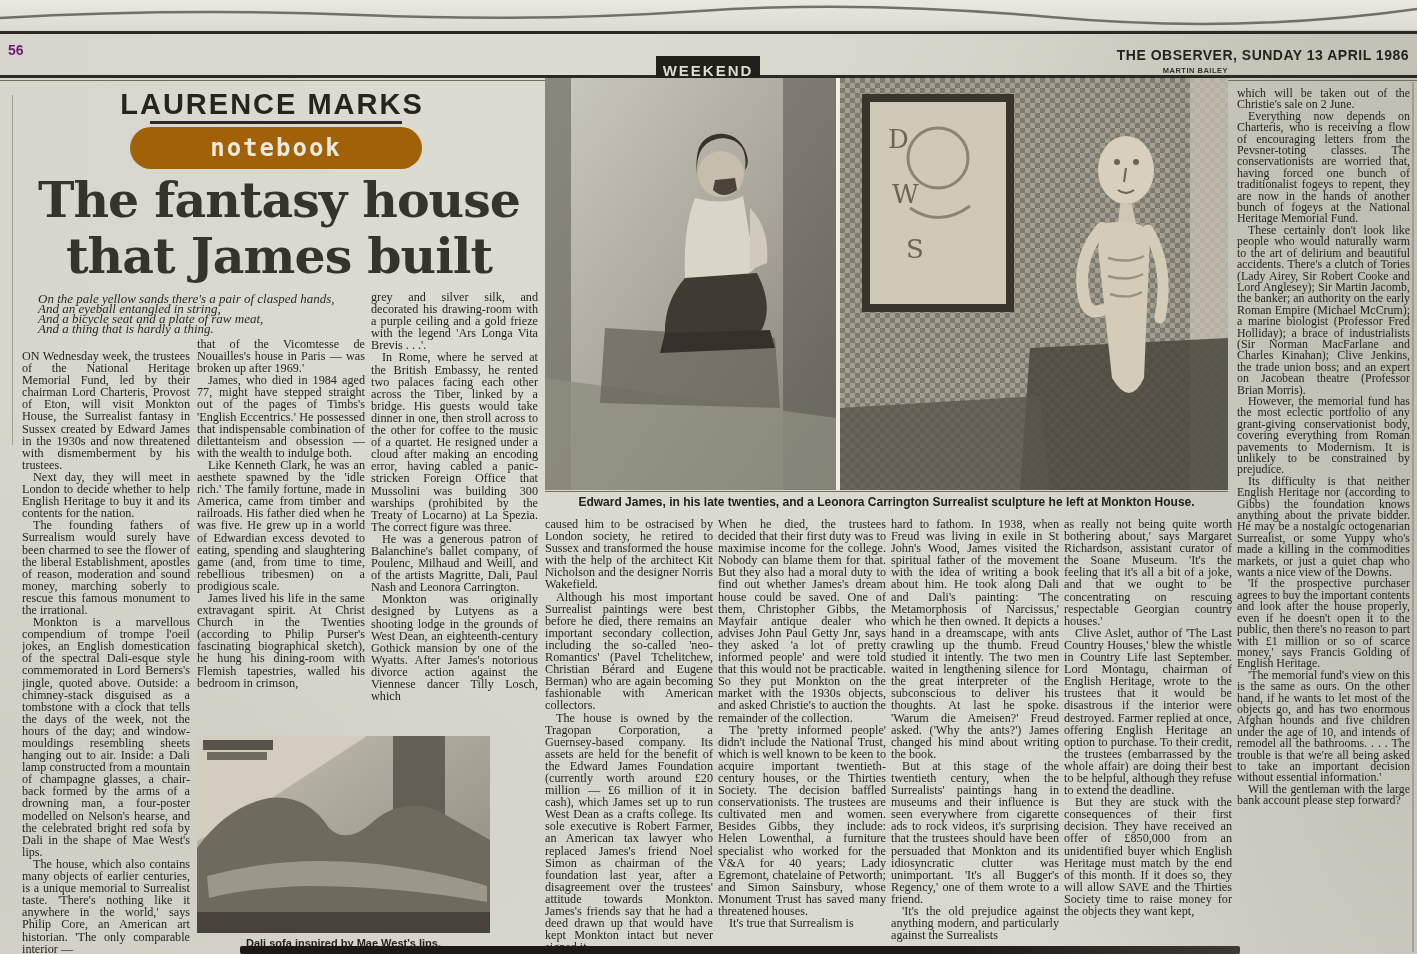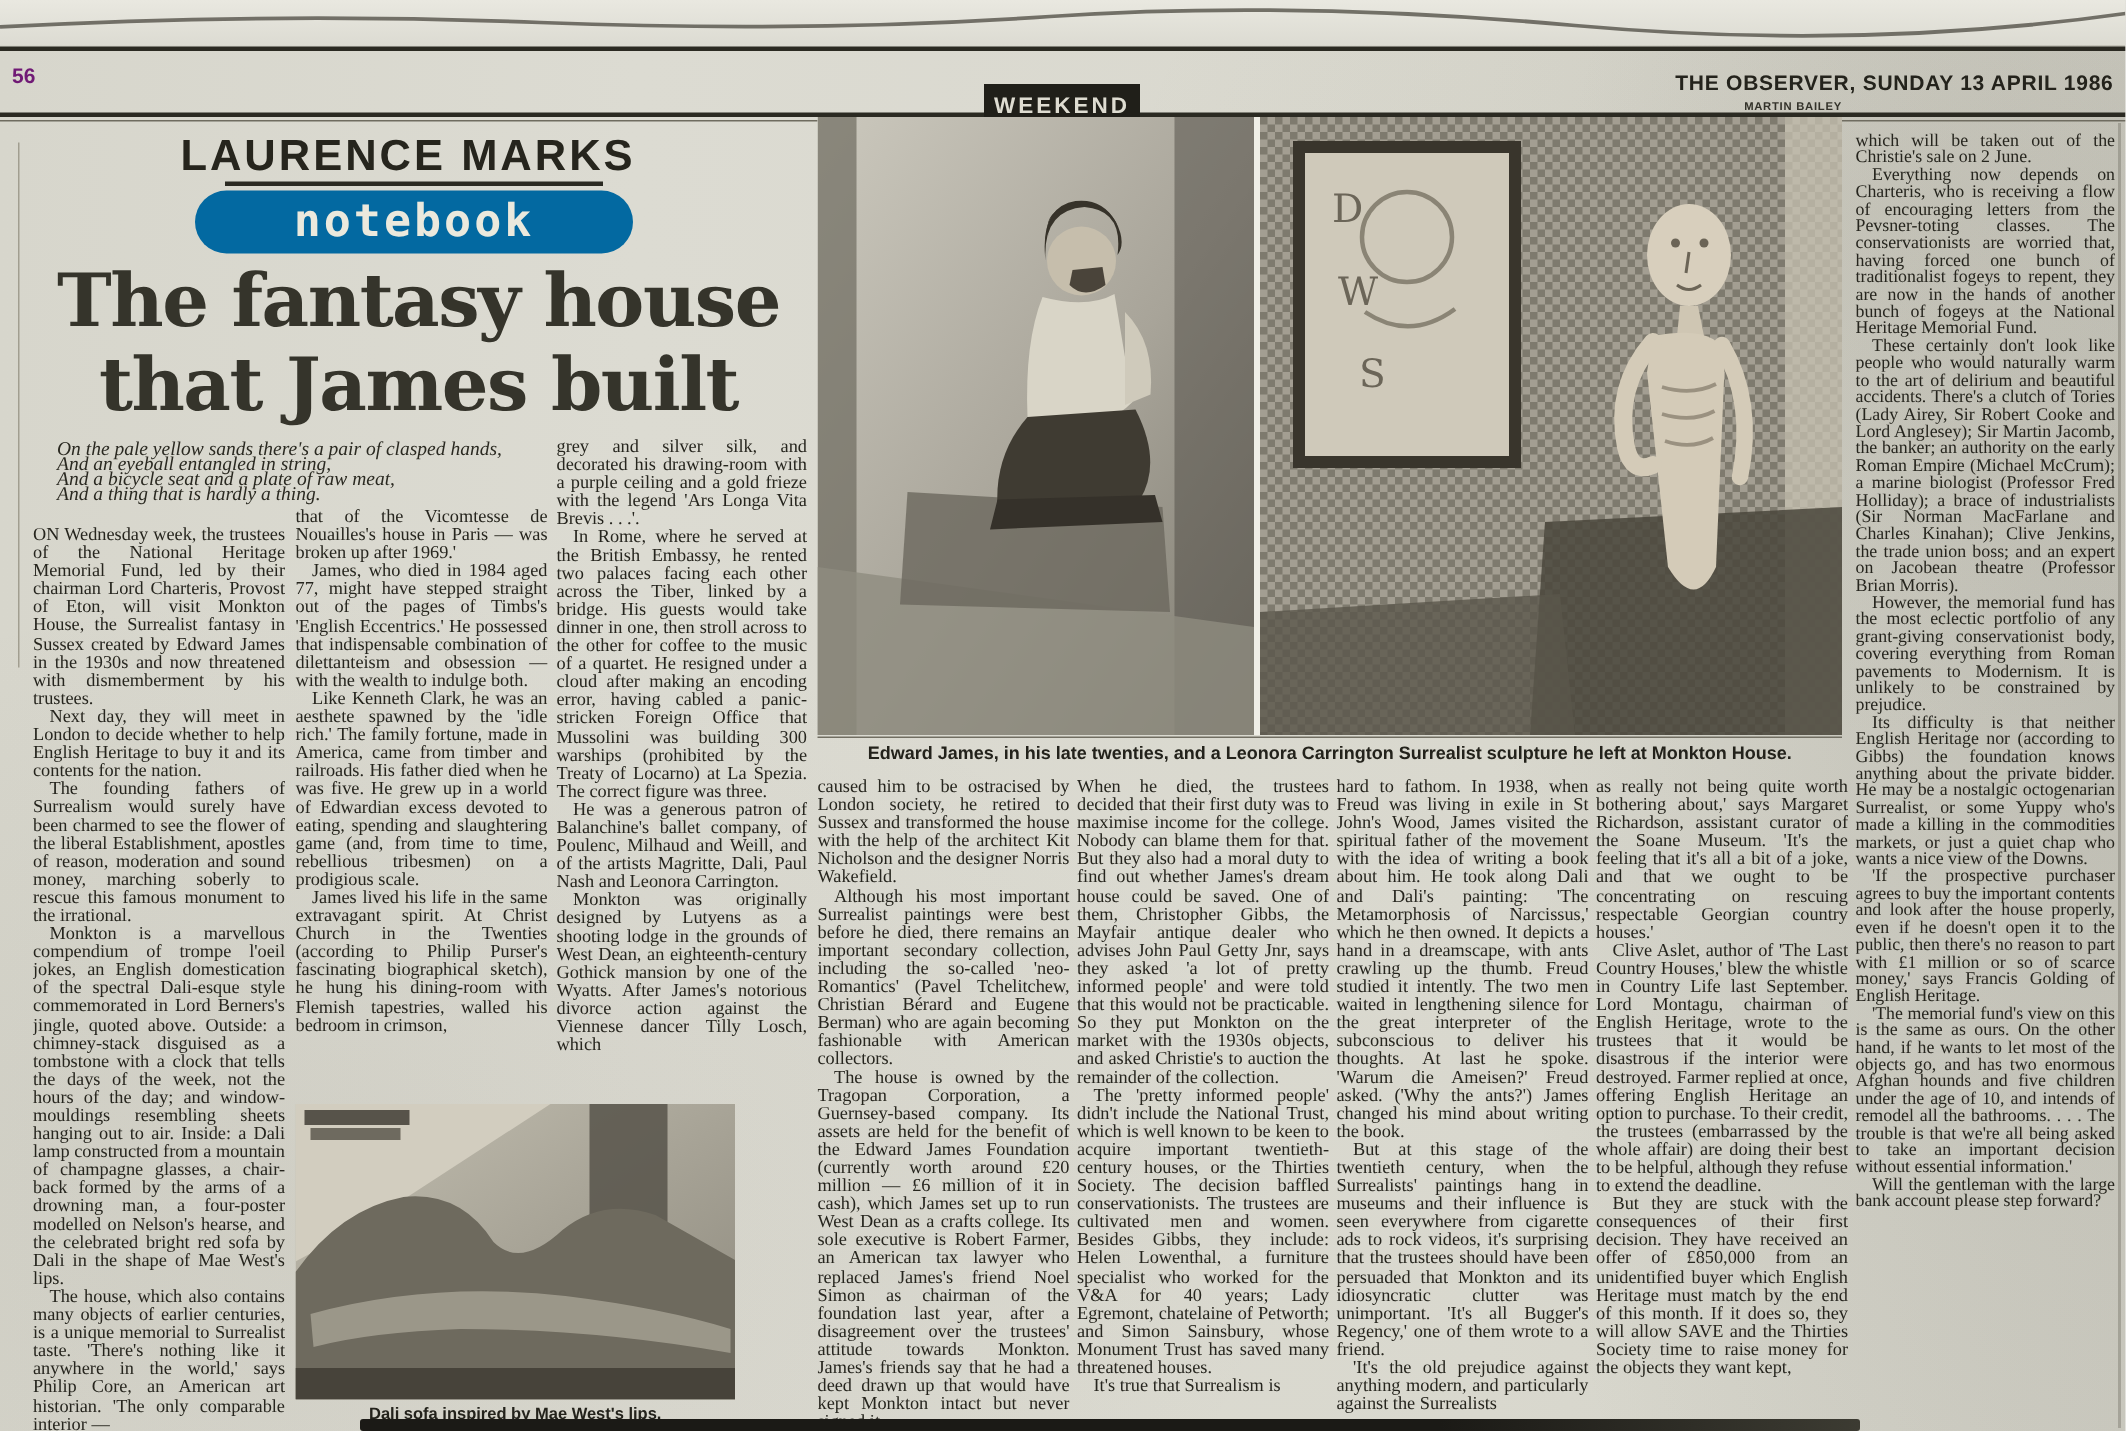--- a/index.html
+++ b/index.html
@@ -22,22 +22,22 @@
   .weekend{left:656px;top:40px;width:104px;height:30px;background:#201f19;color:#dedcd1;
     font-family:"Liberation Sans",sans-serif;font-weight:bold;font-size:15px;letter-spacing:2px;
     text-align:center;line-height:30px;margin-top:16px;}
   .masthead{right:8px;top:47px;font-family:"Liberation Sans",sans-serif;font-weight:bold;font-size:14px;color:#24231c;letter-spacing:0.5px;}
   .photo-credit{left:1100px;top:66px;width:128px;text-align:right;font-family:"Liberation Sans",sans-serif;
     font-weight:bold;font-size:7.5px;color:#33322a;letter-spacing:0.5px;}
   
   .byline{left:22px;top:88px;width:500px;text-align:center;font-family:"Liberation Sans",sans-serif;
     font-weight:bold;font-size:29px;letter-spacing:2px;color:#26251d;}
   .byline-rule{left:150px;top:121px;width:252px;height:3px;background:#2b2a22;}
-  .kicker{left:130px;top:127px;width:292px;height:42px;background:#0369a1;border-radius:21px;
-    color:#ebe9dd;font-family:"DejaVu Sans Mono",monospace;font-weight:bold;font-size:30px;
+  .kicker{left:130px;top:127px;width:292px;height:42px;background:#a16207;border-radius:21px;
+    color:#ebe9dd;font-family:"DejaVu Sans Mono",monospace;font-weight:bold;font-size:24px;
     letter-spacing:2px;text-align:center;line-height:42px;}
   .headline{left:18px;top:172px;width:522px;font-family:"DejaVu Serif",serif;font-weight:bold;
     font-size:49px;line-height:56px;color:#35342b;letter-spacing:-1px;text-align:center;}
   .poem{left:38px;top:294px;width:360px;font-style:italic;font-size:13px;color:#2a2921;}
   .poem p{margin:0;line-height:9.9px;text-indent:0;}
   
   .col{font-size:12.2px;line-height:12.1px;color:#26251e;text-align:justify;overflow:hidden;}
   .col p{margin:0;text-indent:11px;}
   .col p:first-child{text-indent:0;}
   .col1{left:22px;top:338px;width:168px;height:616px;margin-top:12px;}

